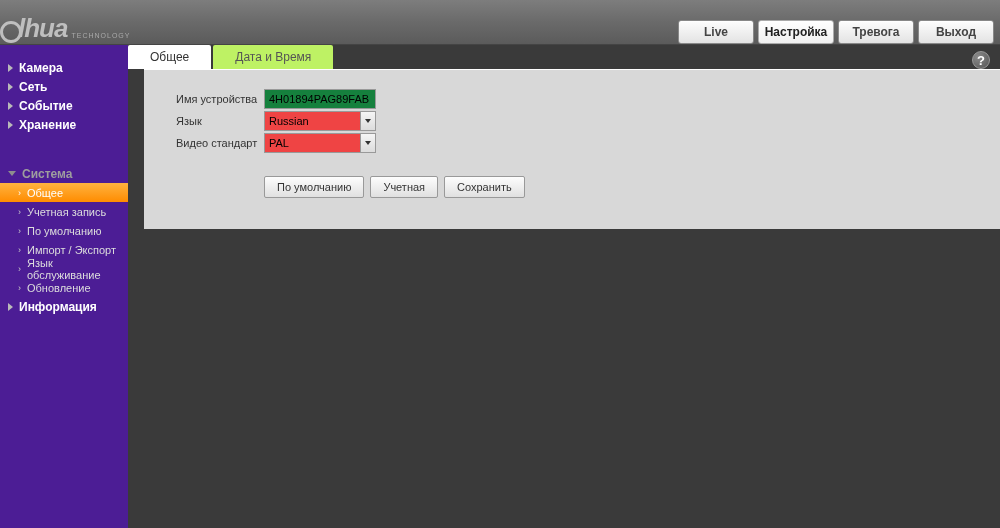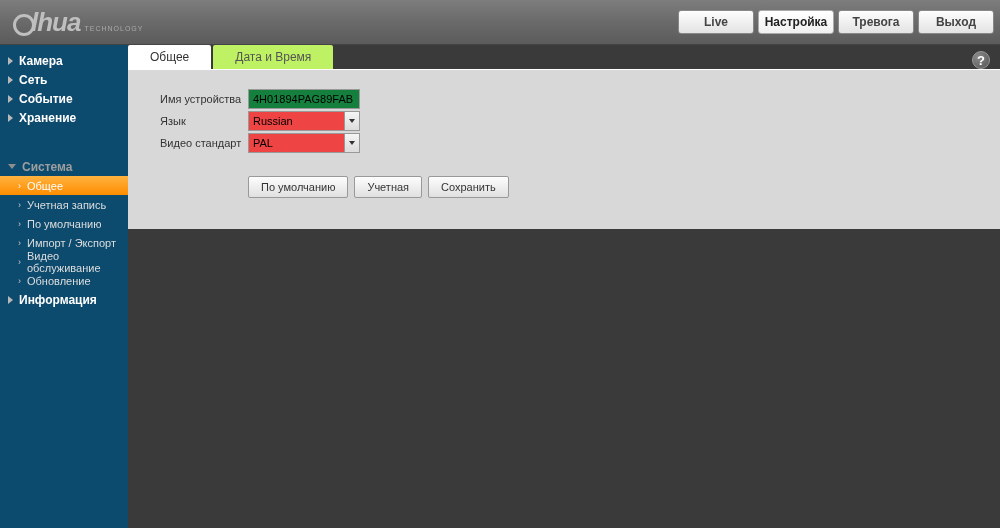--- a/index.html
+++ b/index.html
@@ -2,23 +2,23 @@
 <html><head>
 <meta charset="utf-8">
 <style>
   * { box-sizing: border-box; margin: 0; padding: 0; }
   html, body { width: 1000px; height: 528px; font-family: Arial, sans-serif; font-size: 12px; background: #3a3a3a; overflow: hidden; }
   
   .header {
     height: 45px;
     background: linear-gradient(to bottom, #7d7d7d 0%, #6a6a6a 50%, #5b5b5b 100%);
     display: flex;
-    align-items: center;
+    align-items: flex-end;
     justify-content: space-between;
-    padding: 0 6px 0 13px;
+    padding: 0 6px 0 0;
     border-bottom: 1px solid #444;
   }
   .logo { display: flex; align-items: baseline; color: #bfbfbf; }
   .logo-main { font-size: 26px; font-weight: bold; font-style: italic; letter-spacing: -1px; display: flex; align-items: center; }
   .logo-circle { width: 22px; height: 22px; border: 3px solid #bfbfbf; border-radius: 50%; display: inline-block; margin-right: -4px; position: relative; top: 3px; }
   .logo-sub { font-size: 7px; letter-spacing: 1px; margin-left: 4px; position: relative; top: -2px; color:#a9a9a9;}
   
   .nav-buttons { display: flex; gap: 4px; }
   .nav-btn {
     width: 76px; height: 24px;
@@ -30,21 +30,21 @@
     box-shadow: inset 0 1px 0 #fff;
   }
   .nav-btn.active {
     background: linear-gradient(to bottom, #ffffff, #f0f0f0);
     border-color: #aaa;
     color: #222;
   }
   
   .body-wrap { display: flex; height: calc(100% - 45px); }
   
-  .sidebar { width: 128px; background: #0c4a6e; padding-top: 6px; }
+  .sidebar { width: 128px; background: #4c1d95; padding-top: 13px; }
   .sb-item {
     display: flex; align-items: center;
     height: 19px; padding-left: 8px;
     color: #fff; font-weight: bold; font-size: 12px;
     cursor: pointer;
   }
   .sb-item.expanded { color: #9e9e9e; margin-top: 30px; }
   .sb-arrow { width: 0; height: 0; margin-right: 6px; }
   .sb-arrow.right { border-top: 4px solid transparent; border-bottom: 4px solid transparent; border-left: 5px solid #b9b9b9; }
   .sb-arrow.down { border-left: 4px solid transparent; border-right: 4px solid transparent; border-top: 5px solid #8e8e8e; }
@@ -83,20 +83,21 @@
     color: #fff; display:flex; align-items:center; justify-content:center;
     font-size: 13px; font-weight: bold; cursor: pointer;
     border: 1px solid #999;
   }
   
   .panel {
     background: #d8d8d8;
     height: 160px;
     padding: 18px 0 4px 32px;
     border-top: 1px solid #fff;
+    margin-left: 16px;
   }
   .form-row { display: flex; align-items: center; height: 22px; margin-bottom: 0; }
   .form-label { width: 88px; font-size: 11px; color: #333; }
   .form-input {
     width: 112px; height: 20px;
     border: 1px solid #999; background: #15803d;
     padding: 0 4px; font-size: 11px;
   }
   .form-select-wrap { position: relative; width: 112px; height: 20px; }
   .form-select {
@@ -175,21 +176,21 @@
     <div class="sb-sub">
       <span class="sb-sub-arrow">›</span>
       <span>По умолчанию</span>
     </div>
     <div class="sb-sub">
       <span class="sb-sub-arrow">›</span>
       <span>Импорт / Экспорт</span>
     </div>
     <div class="sb-sub">
       <span class="sb-sub-arrow">›</span>
-      <span>Видео обслуживание</span>
+      <span>Язык обслуживание</span>
     </div>
     <div class="sb-sub">
       <span class="sb-sub-arrow">›</span>
       <span>Обновление</span>
     </div>
     <div class="sb-item">
       <span class="sb-arrow right"></span>
       <span>Информация</span>
     </div>
   </div>

